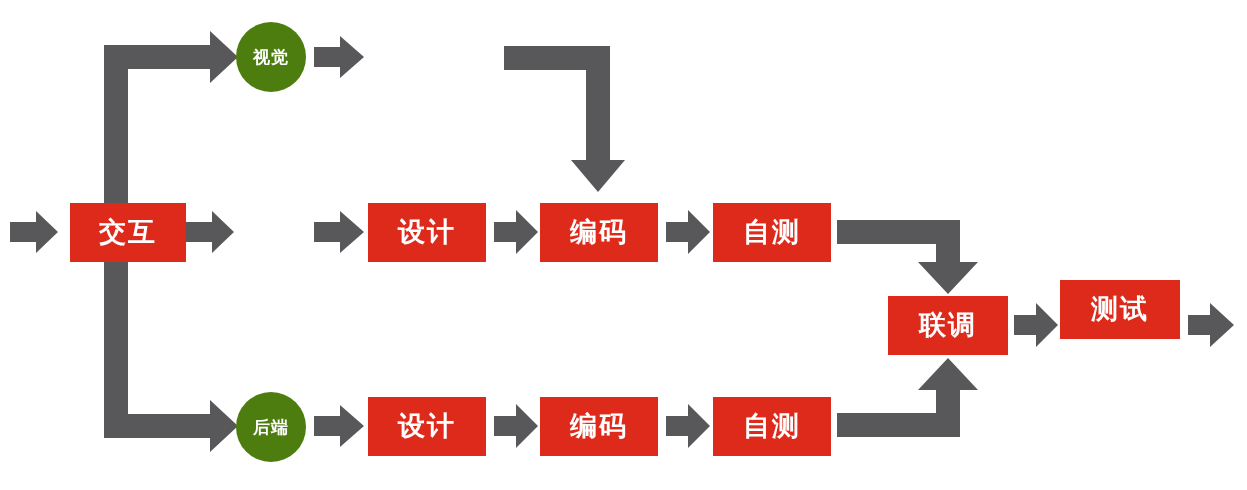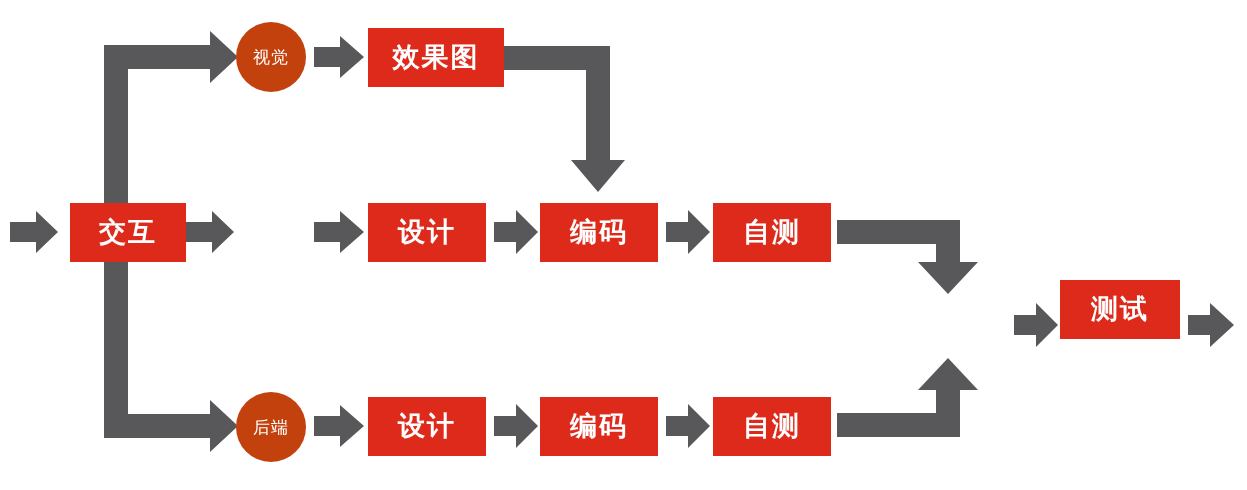--- a/index.html
+++ b/index.html
@@ -35,24 +35,24 @@
     font-weight: 700;
     letter-spacing: 2px;
     line-height: 1;
     box-sizing: border-box;
   }
   .node-circle {
     position: absolute;
     display: flex;
     align-items: center;
     justify-content: center;
-    background: #c2410c;
+    background: #4d7c0f;
     color: #ffffff;
     font-size: 17px;
-    font-weight: 400;
+    font-weight: 700;
     letter-spacing: 1px;
     border-radius: 50%;
     line-height: 1;
     box-sizing: border-box;
   }
 </style>
 </head>
 <body>
 
 <div id="flow-root">
@@ -126,23 +126,20 @@
   </svg>
 
   <div class="node-box" style="left:70px; top:203px; width:116px; height:59px;">
     <span>交互</span>
   </div>
 
   <div class="node-circle" style="left:236px; top:22px; width:70px; height:70px;">
     <span>视觉</span>
   </div>
 
-  <div class="node-box" style="left:368px; top:28px; width:136px; height:59px;">
-    <span>效果图</span>
-  </div>
 
 
   <div class="node-box" style="left:368px; top:203px; width:118px; height:59px;">
     <span>设计</span>
   </div>
 
   <div class="node-box" style="left:540px; top:203px; width:118px; height:59px;">
     <span>编码</span>
   </div>
 
@@ -159,18 +156,21 @@
   </div>
 
   <div class="node-box" style="left:540px; top:397px; width:118px; height:59px;">
     <span>编码</span>
   </div>
 
   <div class="node-box" style="left:713px; top:397px; width:118px; height:59px;">
     <span>自测</span>
   </div>
 
+  <div class="node-box" style="left:888px; top:296px; width:120px; height:59px;">
+    <span>联调</span>
+  </div>
 
   <div class="node-box" style="left:1060px; top:280px; width:120px; height:59px;">
     <span>测试</span>
   </div>
 
 </div>
 
 </body></html>

